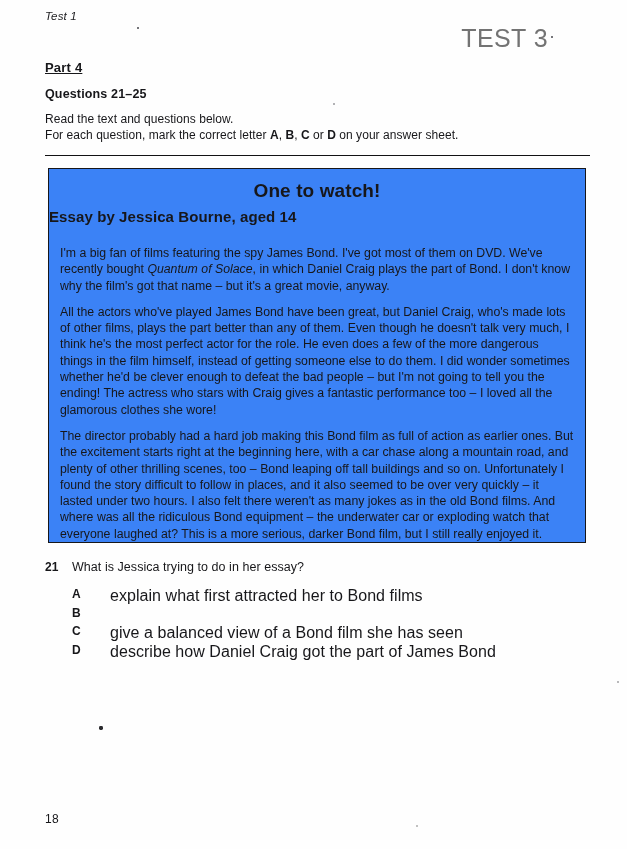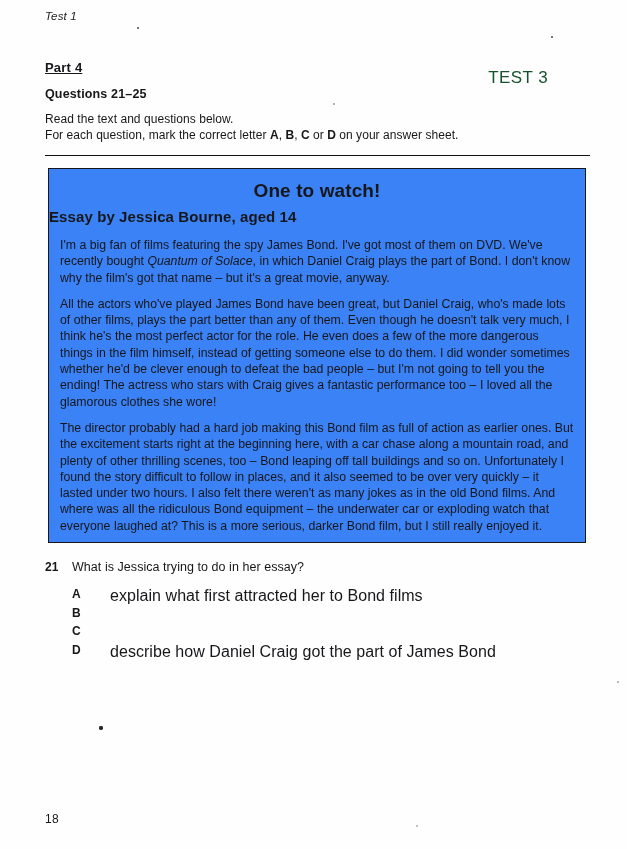--- a/index.html
+++ b/index.html
@@ -29,25 +29,24 @@
     top: 10px;
     font-size: 11.5px;
     font-style: italic;
     letter-spacing: 0.15px;
     color: #1d1d20;
   }
   .running-head-right {
     position: absolute;
     right: 79px;
     top: 24px;
-    font-size: 17px;
+    font-size: 25px;
     letter-spacing: 0.4px;
-    color: #14532d;
+    color: #737373;
     white-space: nowrap;
-    margin-top: 44px;
   }
 
   
   .part-heading {
     position: absolute;
     left: 45px;
     top: 60px;
     font-size: 13px;
     font-weight: bold;
     letter-spacing: 0.2px;
@@ -101,21 +100,21 @@
     letter-spacing: 0.1px;
     margin: 11px 0 0 0;
   }
   .essay-subtitle {
     font-size: 15px;
     font-weight: bold;
     letter-spacing: 0.1px;
     margin: 6px 0 0 0;
   }
   .essay-body {
-    margin: 12px 11px 0 11px;
+    margin: 20px 11px 0 11px;
   }
   .essay-para {
     font-size: 12.3px;
     line-height: 16.3px;
     letter-spacing: -0.02px;
     margin: 0 0 10px 0;
     text-align: left;
     word-spacing: 0.1px;
   }
   .essay-para:last-child { margin-bottom: 0; }
@@ -233,20 +232,21 @@
     <div class="options">
       <div class="option-row">
         <span class="option-letter">A</span>
         <span class="option-text">explain what first attracted her to Bond films</span>
       </div>
       <div class="option-row">
         <span class="option-letter">B</span>
       </div>
       <div class="option-row">
         <span class="option-letter">C</span>
+        <span class="option-text">give a balanced view of a Bond film she has seen</span>
       </div>
       <div class="option-row">
         <span class="option-letter">D</span>
         <span class="option-text">describe how Daniel Craig got the part of James Bond</span>
       </div>
     </div>
   </div>
 
   <div class="page-number">18</div>
 

